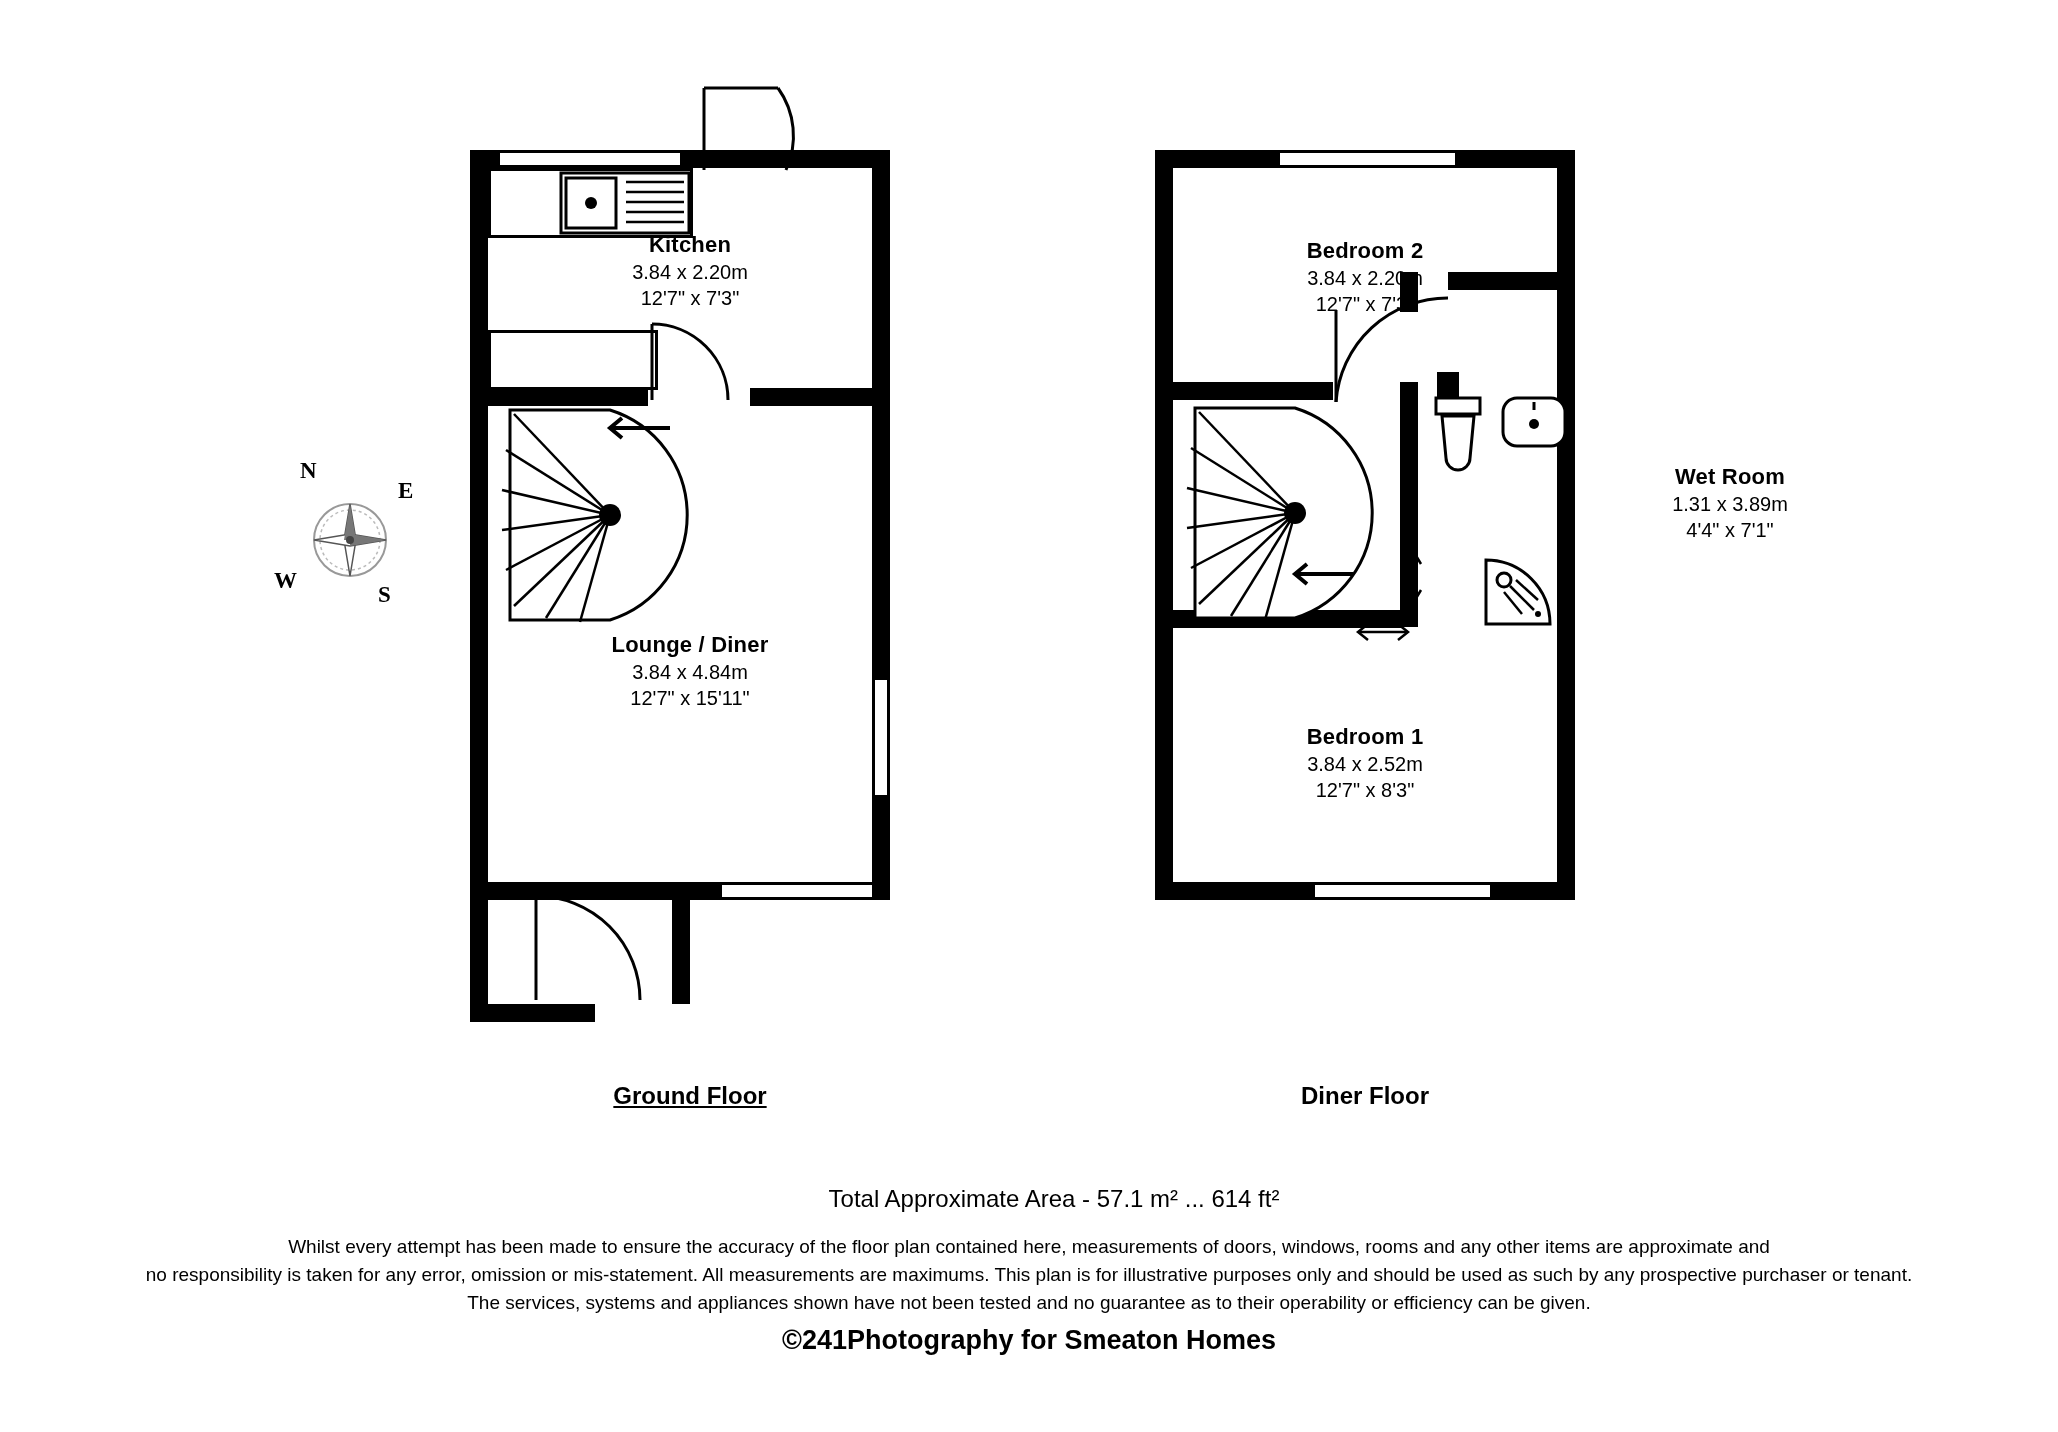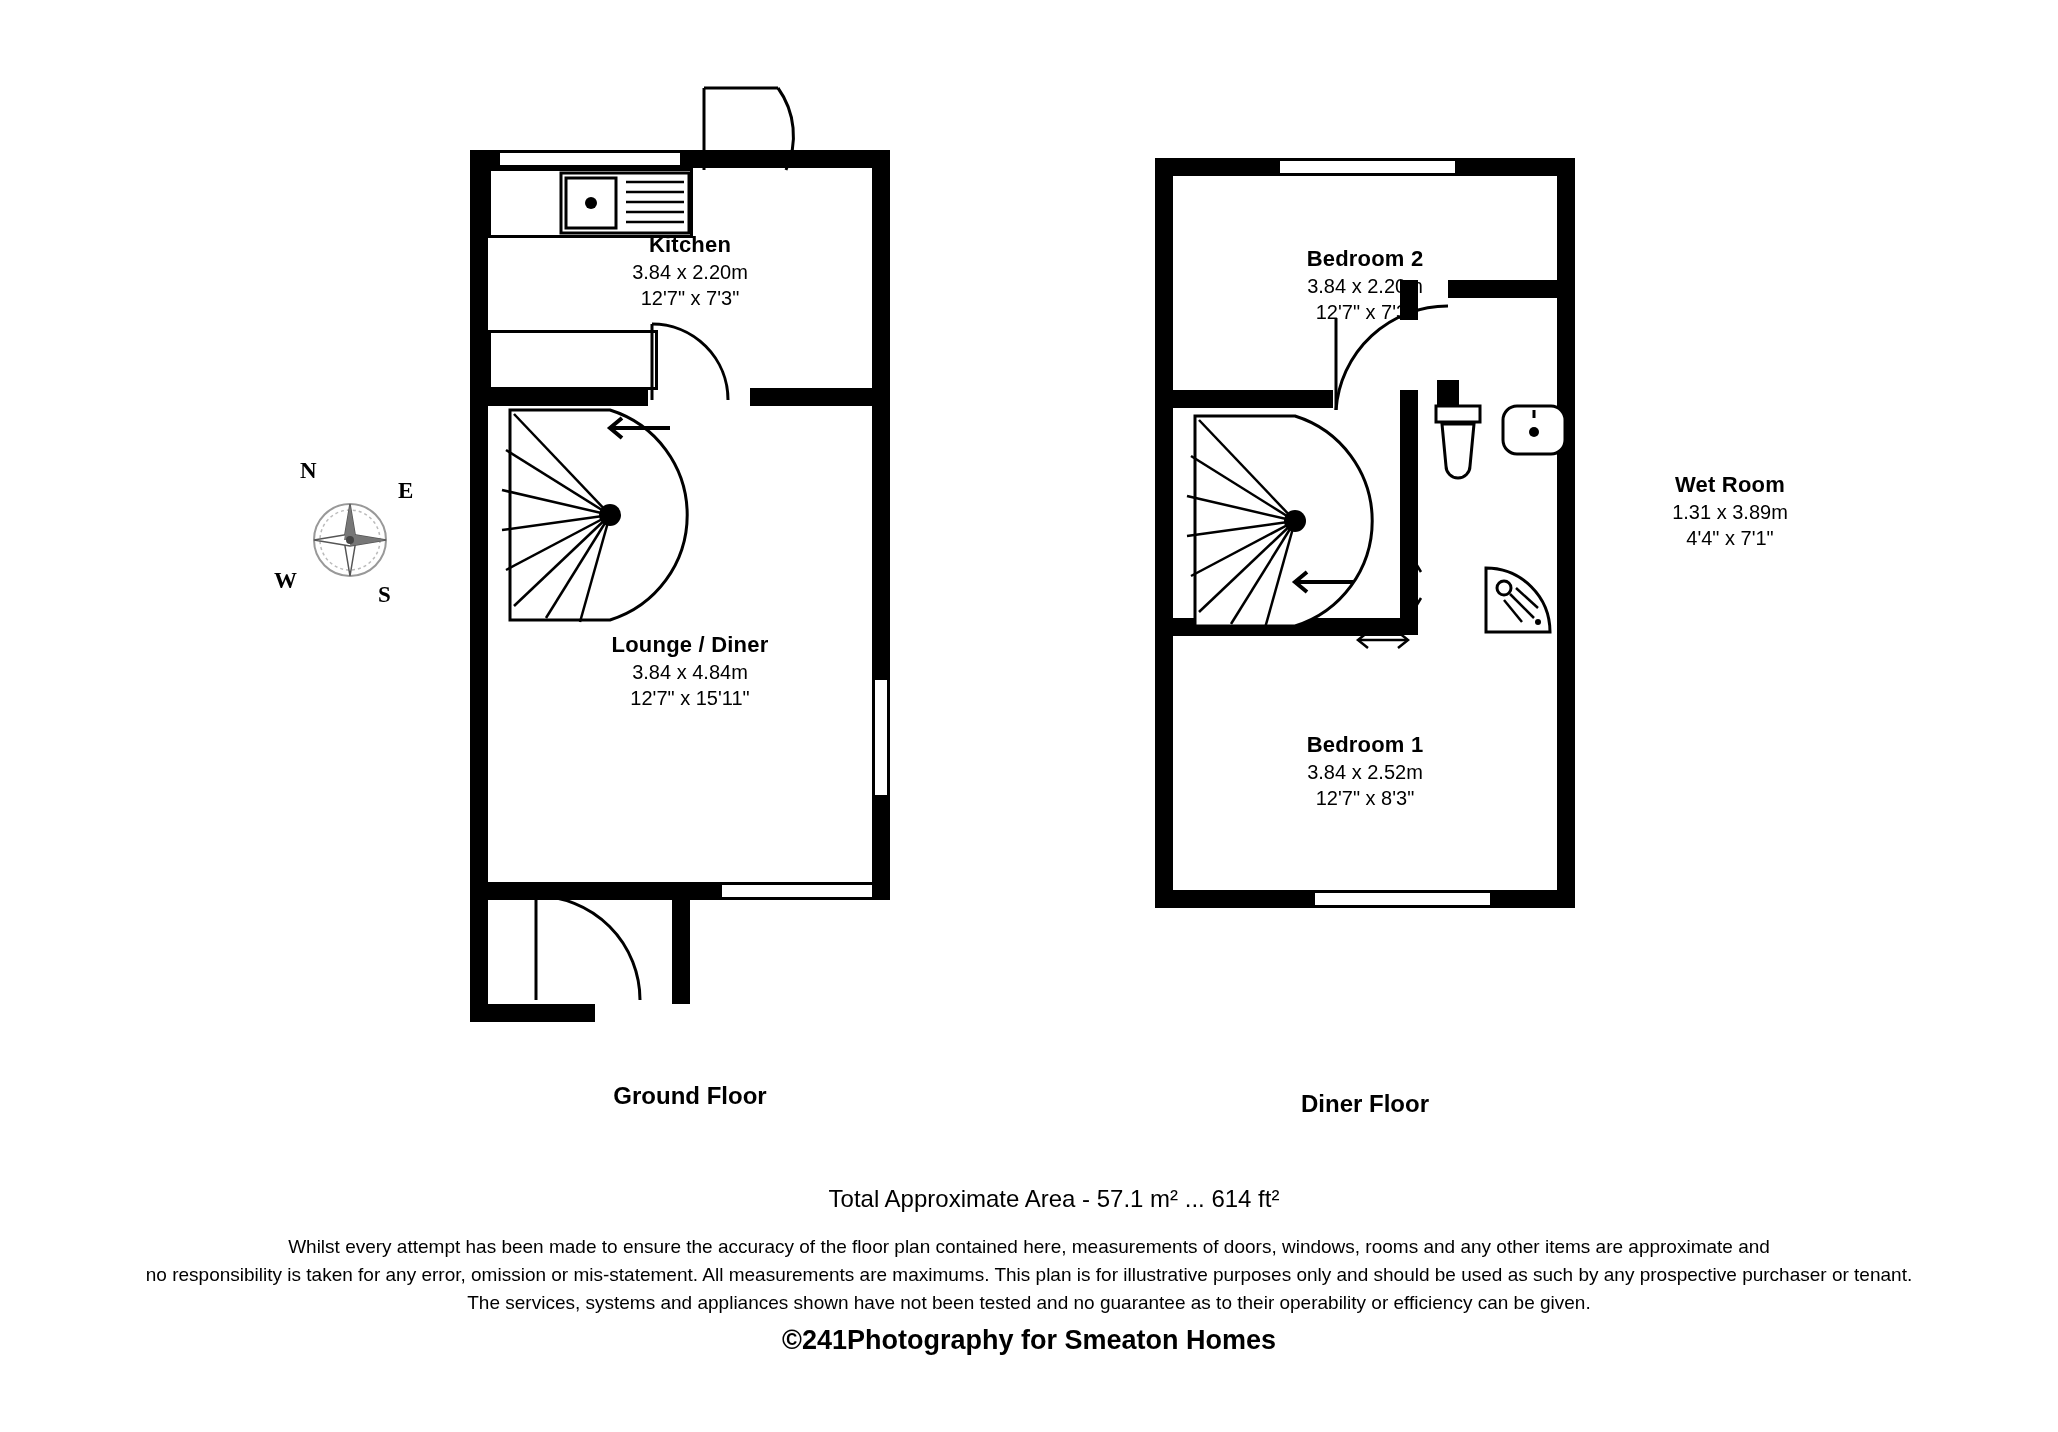--- a/index.html
+++ b/index.html
@@ -171,40 +171,40 @@
       <div class="rdim">3.84 x 2.20m</div>
       <div class="rdim">12'7" x 7'3"</div>
     </div>
 
     <div class="room-label" style="left:540px; top:630px; width:300px;">
       <div class="rname">Lounge / Diner</div>
       <div class="rdim">3.84 x 4.84m</div>
       <div class="rdim">12'7" x 15'11"</div>
     </div>
 
-    <div class="floor-title" style="left:530px; top:1082px; width:320px;">Ground Floor</div>
+    <div class="floor-title" style="left:530px; top:1082px; width:320px;text-decoration:underline;">Ground Floor</div>
   </div>
 
   <div class="compass" style="left:280px; top:470px; width:140px; height:140px;">
     <svg width="140" height="140" viewBox="0 0 140 140">
       <circle cx="70" cy="70" r="36" fill="none" stroke="#999" stroke-width="2"></circle>
       <circle cx="70" cy="70" r="30" fill="none" stroke="#bbb" stroke-width="1.5" stroke-dasharray="3 3"></circle>
       <polygon points="70,34 76,70 70,106 64,70" fill="#fff" stroke="#555" stroke-width="1.5"></polygon>
       <polygon points="34,70 70,64 106,70 70,76" fill="#fff" stroke="#555" stroke-width="1.5"></polygon>
       <polygon points="70,34 76,70 64,70" fill="#777"></polygon>
       <polygon points="106,70 70,76 70,64" fill="#777"></polygon>
       <circle cx="70" cy="70" r="4" fill="#444"></circle>
     </svg>
     <div class="cl" style="left:20px; top:-12px;">N</div>
     <div class="cl" style="left:118px; top:8px;">E</div>
     <div class="cl" style="left:98px; top:112px;">S</div>
     <div class="cl" style="left:-6px; top:98px;">W</div>
   </div>
 
-  <div class="abs" style="left:0; top:8px; width:1900px; height:1100px;padding-left:40px;">
+  <div class="abs" style="left:0; top:0; width:1900px; height:1100px;padding-left:40px;">
 
     <div class="wall" style="left:1155px; top:150px; width:420px; height:18px;"></div>
     <div class="wall" style="left:1155px; top:150px; width:18px;  height:750px;"></div>
     <div class="wall" style="left:1557px; top:150px; width:18px;  height:750px;"></div>
     <div class="wall" style="left:1155px; top:882px; width:420px; height:18px;"></div>
 
     <div class="win" style="left:1280px; top:150px; width:175px; height:18px;"></div>
     <div class="win" style="left:1315px; top:882px; width:175px; height:18px;"></div>
 
     <div class="wall" style="left:1173px; top:382px; width:160px; height:18px;"></div>

